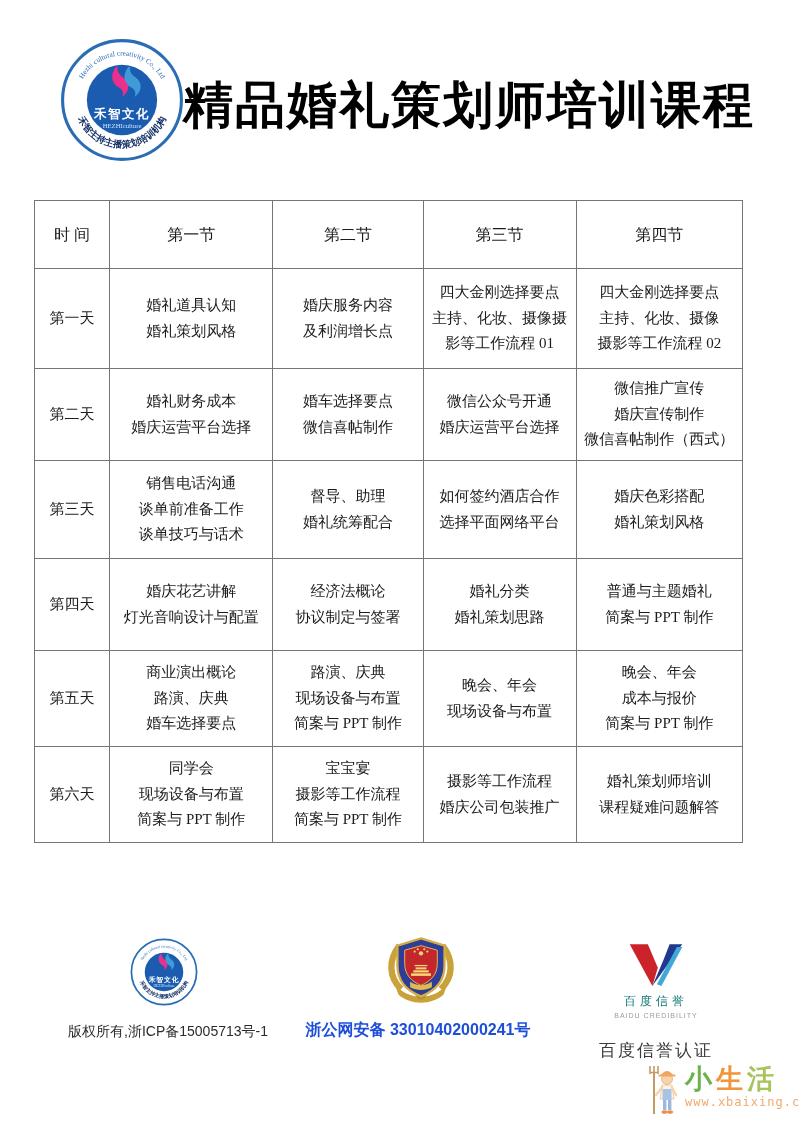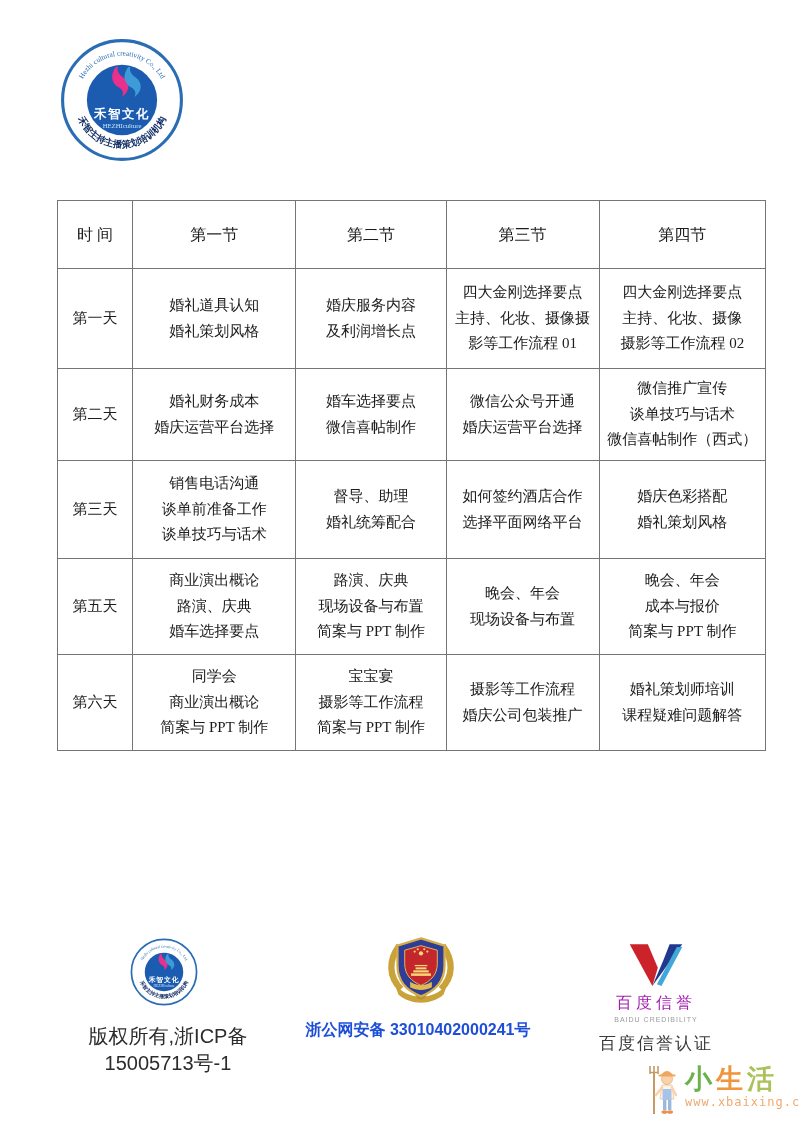--- a/index.html
+++ b/index.html
@@ -7,39 +7,39 @@
         font-family:"Liberation Serif",serif;color:#1c1c1c;}
 
   
   .logo-main{position:absolute;left:60px;top:38px;width:124px;height:124px;}
   .logo-footer{position:absolute;left:130px;top:938px;width:68px;height:68px;}
   .page-title{position:absolute;left:183px;top:74px;width:552px;height:62px;line-height:62px;
               text-align:center;font-size:50px;font-weight:bold;letter-spacing:2px;color:#000;
               white-space:nowrap;}
 
   
-  .schedule{position:absolute;left:57px;top:200px;width:709px;border-collapse:collapse;table-layout:fixed;}
+  .schedule{position:absolute;left:34px;top:200px;width:709px;border-collapse:collapse;table-layout:fixed;}
   .schedule th,.schedule td{border:1px solid #757575;text-align:center;vertical-align:middle;
               font-weight:normal;font-size:15px;line-height:1.72;padding:2px 5px;
               white-space:pre-line;color:#1c1c1c;}
   .schedule th{font-size:16px;}
   .day-cell{vertical-align:top;padding-top:20px;font-size:16px;}
 
   
   .copyright{position:absolute;left:48px;top:1023px;width:240px;text-align:center;
-             font-size:20px;color:#2b2b2b;font-family:"Liberation Sans",sans-serif;}
+             font-size:14px;color:#2b2b2b;font-family:"Liberation Sans",sans-serif;}
   .police-badge{position:absolute;left:382px;top:933px;width:78px;height:76px;}
   .police-text{position:absolute;left:298px;top:1020px;width:240px;text-align:center;
                font-size:16px;font-weight:bold;color:#1d4ed8;font-family:"Liberation Sans",sans-serif;}
   .baidu{position:absolute;left:592px;top:942px;width:128px;text-align:center;
          font-family:"Liberation Sans",sans-serif;}
   .baidu-v{display:block;margin:0 auto;}
-  .baidu-cn{font-size:16px;color:#a21caf;letter-spacing:4px;margin-top:3px;}
+  .baidu-cn{font-size:12px;color:#0f766e;letter-spacing:4px;margin-top:3px;}
   .baidu-en{font-size:7px;color:#9b9b9b;letter-spacing:1px;margin-top:2px;}
-  .baidu-cert{font-size:17px;color:#3a3a3a;letter-spacing:2px;margin-top:9px;}
+  .baidu-cert{font-size:17px;color:#3a3a3a;letter-spacing:2px;margin-top:20px;}
 
   
   .watermark{position:absolute;left:648px;top:1064px;display:flex;align-items:flex-start;}
   .wm-icon{flex:0 0 auto;}
   .wm-text{margin-left:3px;}
   .wm-chars{font-size:27px;font-weight:bold;line-height:30px;letter-spacing:4px;
             font-family:"Liberation Sans",sans-serif;}
   .wm-c1{color:#6cb14a;} .wm-c2{color:#f0953a;} .wm-c3{color:#a9c35a;}
   .wm-url{font-size:12px;color:#f0a96e;letter-spacing:1px;margin-top:1px;
           font-family:"DejaVu Sans Mono",monospace;}
@@ -55,20 +55,21 @@
     <path d="M54 28 C48 36 50 44 57 48 C61 50 62 54 60 57 C68 52 68 43 61 38 C57 35 55 32 56 28 Z" fill="#e8308c"></path>
     <path d="M66 28 C60 36 62 44 69 48 C73 50 74 54 72 57 C80 52 80 43 73 38 C69 35 67 32 68 28 Z" fill="#3e9bd8"></path>
     <text x="60" y="77" text-anchor="middle" font-size="12" font-weight="bold" fill="#ffffff" letter-spacing="1.5">禾智文化</text>
     <text x="60" y="87" text-anchor="middle" font-size="6.5" fill="#c8e4f8">HEZHIculture</text>
     <path id="arcT1" d="M17,60 A43,43 0 0 1 103,60" fill="none"></path>
     <path id="arcB1" d="M14,60 A46,46 0 0 0 106,60" fill="none"></path>
     <text font-size="7" fill="#2a6db5"><textPath href="#arcT1" startOffset="50%" text-anchor="middle">Hezhi cultural creativity Co., Ltd</textPath></text>
     <text font-size="9" font-weight="bold" fill="#132f66"><textPath href="#arcB1" startOffset="50%" text-anchor="middle">禾智主持主播策划培训机构</textPath></text>
   </svg>
 
+  <div class="page-title">精品婚礼策划师培训课程</div>
 
   <table class="schedule">
     <colgroup>
       <col style="width:75px">
         <col style="width:163px">
         <col style="width:150px">
       <col style="width:153px">
         <col style="width:166px">
     </colgroup>
     <thead>
@@ -96,53 +97,64 @@
       </tr>
       <tr style="height:92px">
         <td class="day-cell">第二天</td>
         <td class="cell">婚礼财务成本
 婚庆运营平台选择</td>
         <td class="cell">婚车选择要点
 微信喜帖制作</td>
         <td class="cell">微信公众号开通
 婚庆运营平台选择</td>
         <td class="cell">微信推广宣传
-谈单技巧与话术
+婚庆宣传制作
 微信喜帖制作（西式）</td>
       </tr>
       <tr style="height:98px">
         <td class="day-cell">第三天</td>
         <td class="cell">销售电话沟通
 谈单前准备工作
 谈单技巧与话术</td>
         <td class="cell">督导、助理
 婚礼统筹配合</td>
         <td class="cell">如何签约酒店合作
 选择平面网络平台</td>
         <td class="cell">婚庆色彩搭配
 婚礼策划风格</td>
       </tr>
+      <tr style="height:92px">
+        <td class="day-cell">第四天</td>
+        <td class="cell">婚庆花艺讲解
+灯光音响设计与配置</td>
+        <td class="cell">经济法概论
+协议制定与签署</td>
+        <td class="cell">婚礼分类
+婚礼策划思路</td>
+        <td class="cell">普通与主题婚礼
+简案与 PPT 制作</td>
+      </tr>
       <tr style="height:96px">
         <td class="day-cell">第五天</td>
         <td class="cell">商业演出概论
 路演、庆典
 婚车选择要点</td>
         <td class="cell">路演、庆典
 现场设备与布置
 简案与 PPT 制作</td>
         <td class="cell">晚会、年会
 现场设备与布置</td>
         <td class="cell">晚会、年会
 成本与报价
 简案与 PPT 制作</td>
       </tr>
       <tr style="height:96px">
         <td class="day-cell">第六天</td>
         <td class="cell">同学会
-商业演出概论
+现场设备与布置
 简案与 PPT 制作</td>
         <td class="cell">宝宝宴
 摄影等工作流程
 简案与 PPT 制作</td>
         <td class="cell">摄影等工作流程
 婚庆公司包装推广</td>
         <td class="cell">婚礼策划师培训
 课程疑难问题解答</td>
       </tr>
     </tbody>

